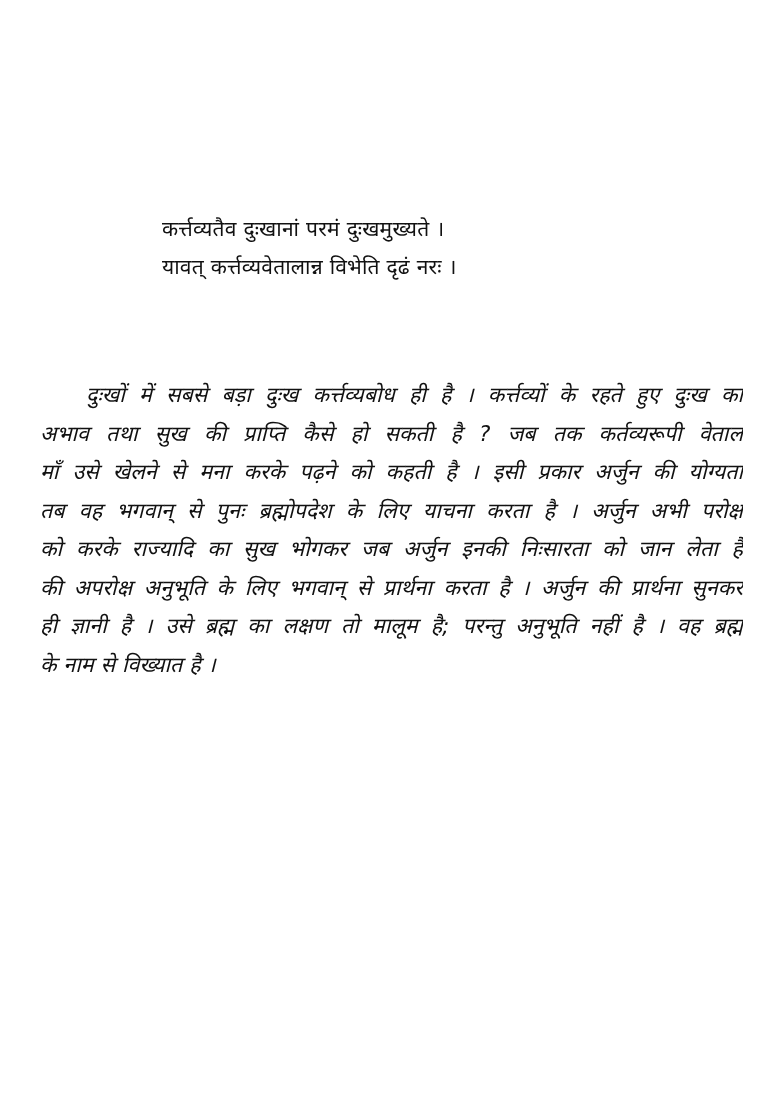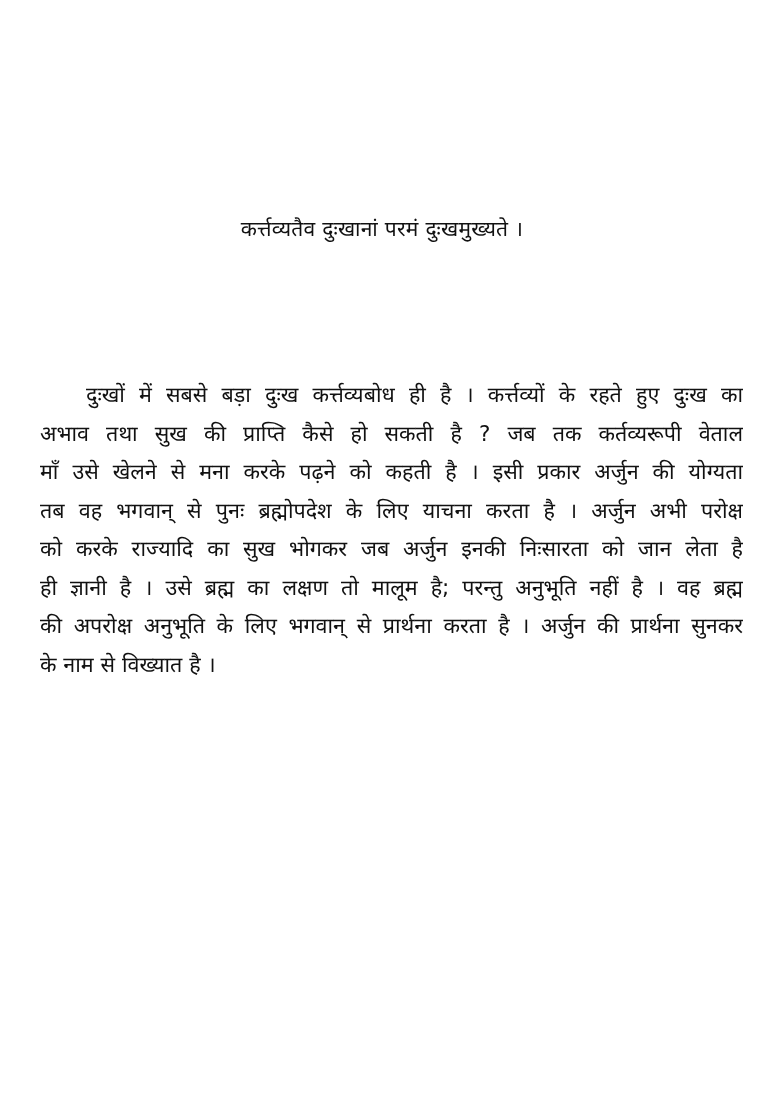--- a/index.html
+++ b/index.html
@@ -27,60 +27,61 @@
       left: 162px;
       top: 210px;
       width: 440px;
     }
     .verse-line {
       font-size: 21px;
       line-height: 38px;
       height: 38px;
       white-space: nowrap;
       letter-spacing: 0.2px;
-      text-align: center;
     }
     .prose {
       position: absolute;
       left: 40px;
       top: 376px;
       width: 703px;
     }
     .prose-line {
       font-size: 21.5px;
       line-height: 38.5px;
       height: 38.5px;
       white-space: nowrap;
       text-align: justify;
       text-align-last: justify;
       overflow: hidden;
+      font-style: italic;
     }
     .prose-line.first {
       padding-left: 46px;
     }
     .prose-line.last {
       text-align-last: left;
     }
     .bold {
       font-weight: bold;
     }
   </style>
 </head>
 <body>
 
 <div class="page">
 
   <div class="verse">
     <div class="verse-line">कर्त्तव्यतैव दुःखानां परमं दुःखमुख्यते ।</div>
+    <div class="verse-line">यावत् कर्त्तव्यवेतालान्न विभेति दृढं नरः ।</div>
   </div>
 
   <div class="prose">
     <div class="prose-line first">दुःखों में सबसे बड़ा दुःख कर्त्तव्यबोध ही है । कर्त्तव्यों के रहते हुए दुःख का</div>
     <div class="prose-line">अभाव तथा सुख की प्राप्ति कैसे हो सकती है ? जब तक कर्तव्यरूपी वेताल</div>
     <div class="prose-line">माँ उसे खेलने से मना करके पढ़ने को कहती है । इसी प्रकार अर्जुन की योग्यता</div>
     <div class="prose-line">तब वह भगवान् से पुनः ब्रह्मोपदेश के लिए याचना करता है । अर्जुन अभी परोक्ष</div>
     <div class="prose-line">को करके राज्यादि का सुख भोगकर जब अर्जुन इनकी निःसारता को जान लेता है</div>
+    <div class="prose-line">की अपरोक्ष अनुभूति के लिए भगवान् से प्रार्थना करता है । अर्जुन की प्रार्थना सुनकर</div>
     <div class="prose-line">ही ज्ञानी है । उसे ब्रह्म का लक्षण तो मालूम है; परन्तु अनुभूति नहीं है । वह ब्रह्म</div>
-    <div class="prose-line">की अपरोक्ष अनुभूति के लिए भगवान् से प्रार्थना करता है । अर्जुन की प्रार्थना सुनकर</div>
     <div class="prose-line last">के नाम से विख्यात है ।</div>
   </div>
 
 </div>
 
 </body></html>

